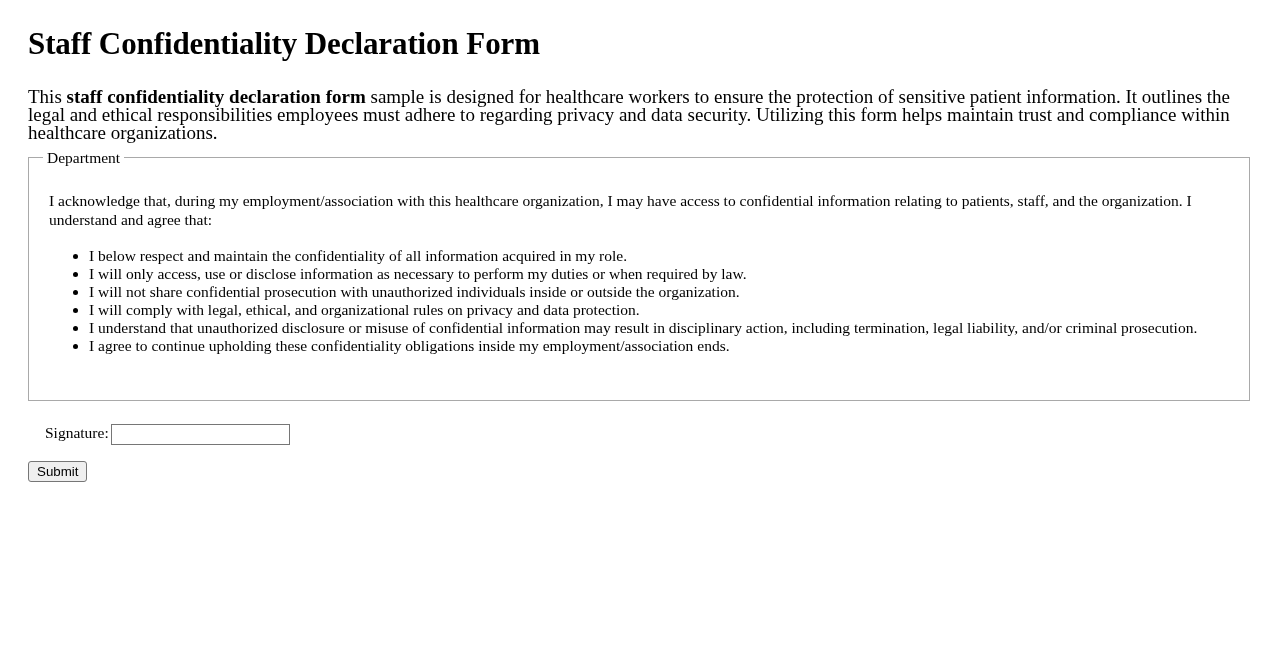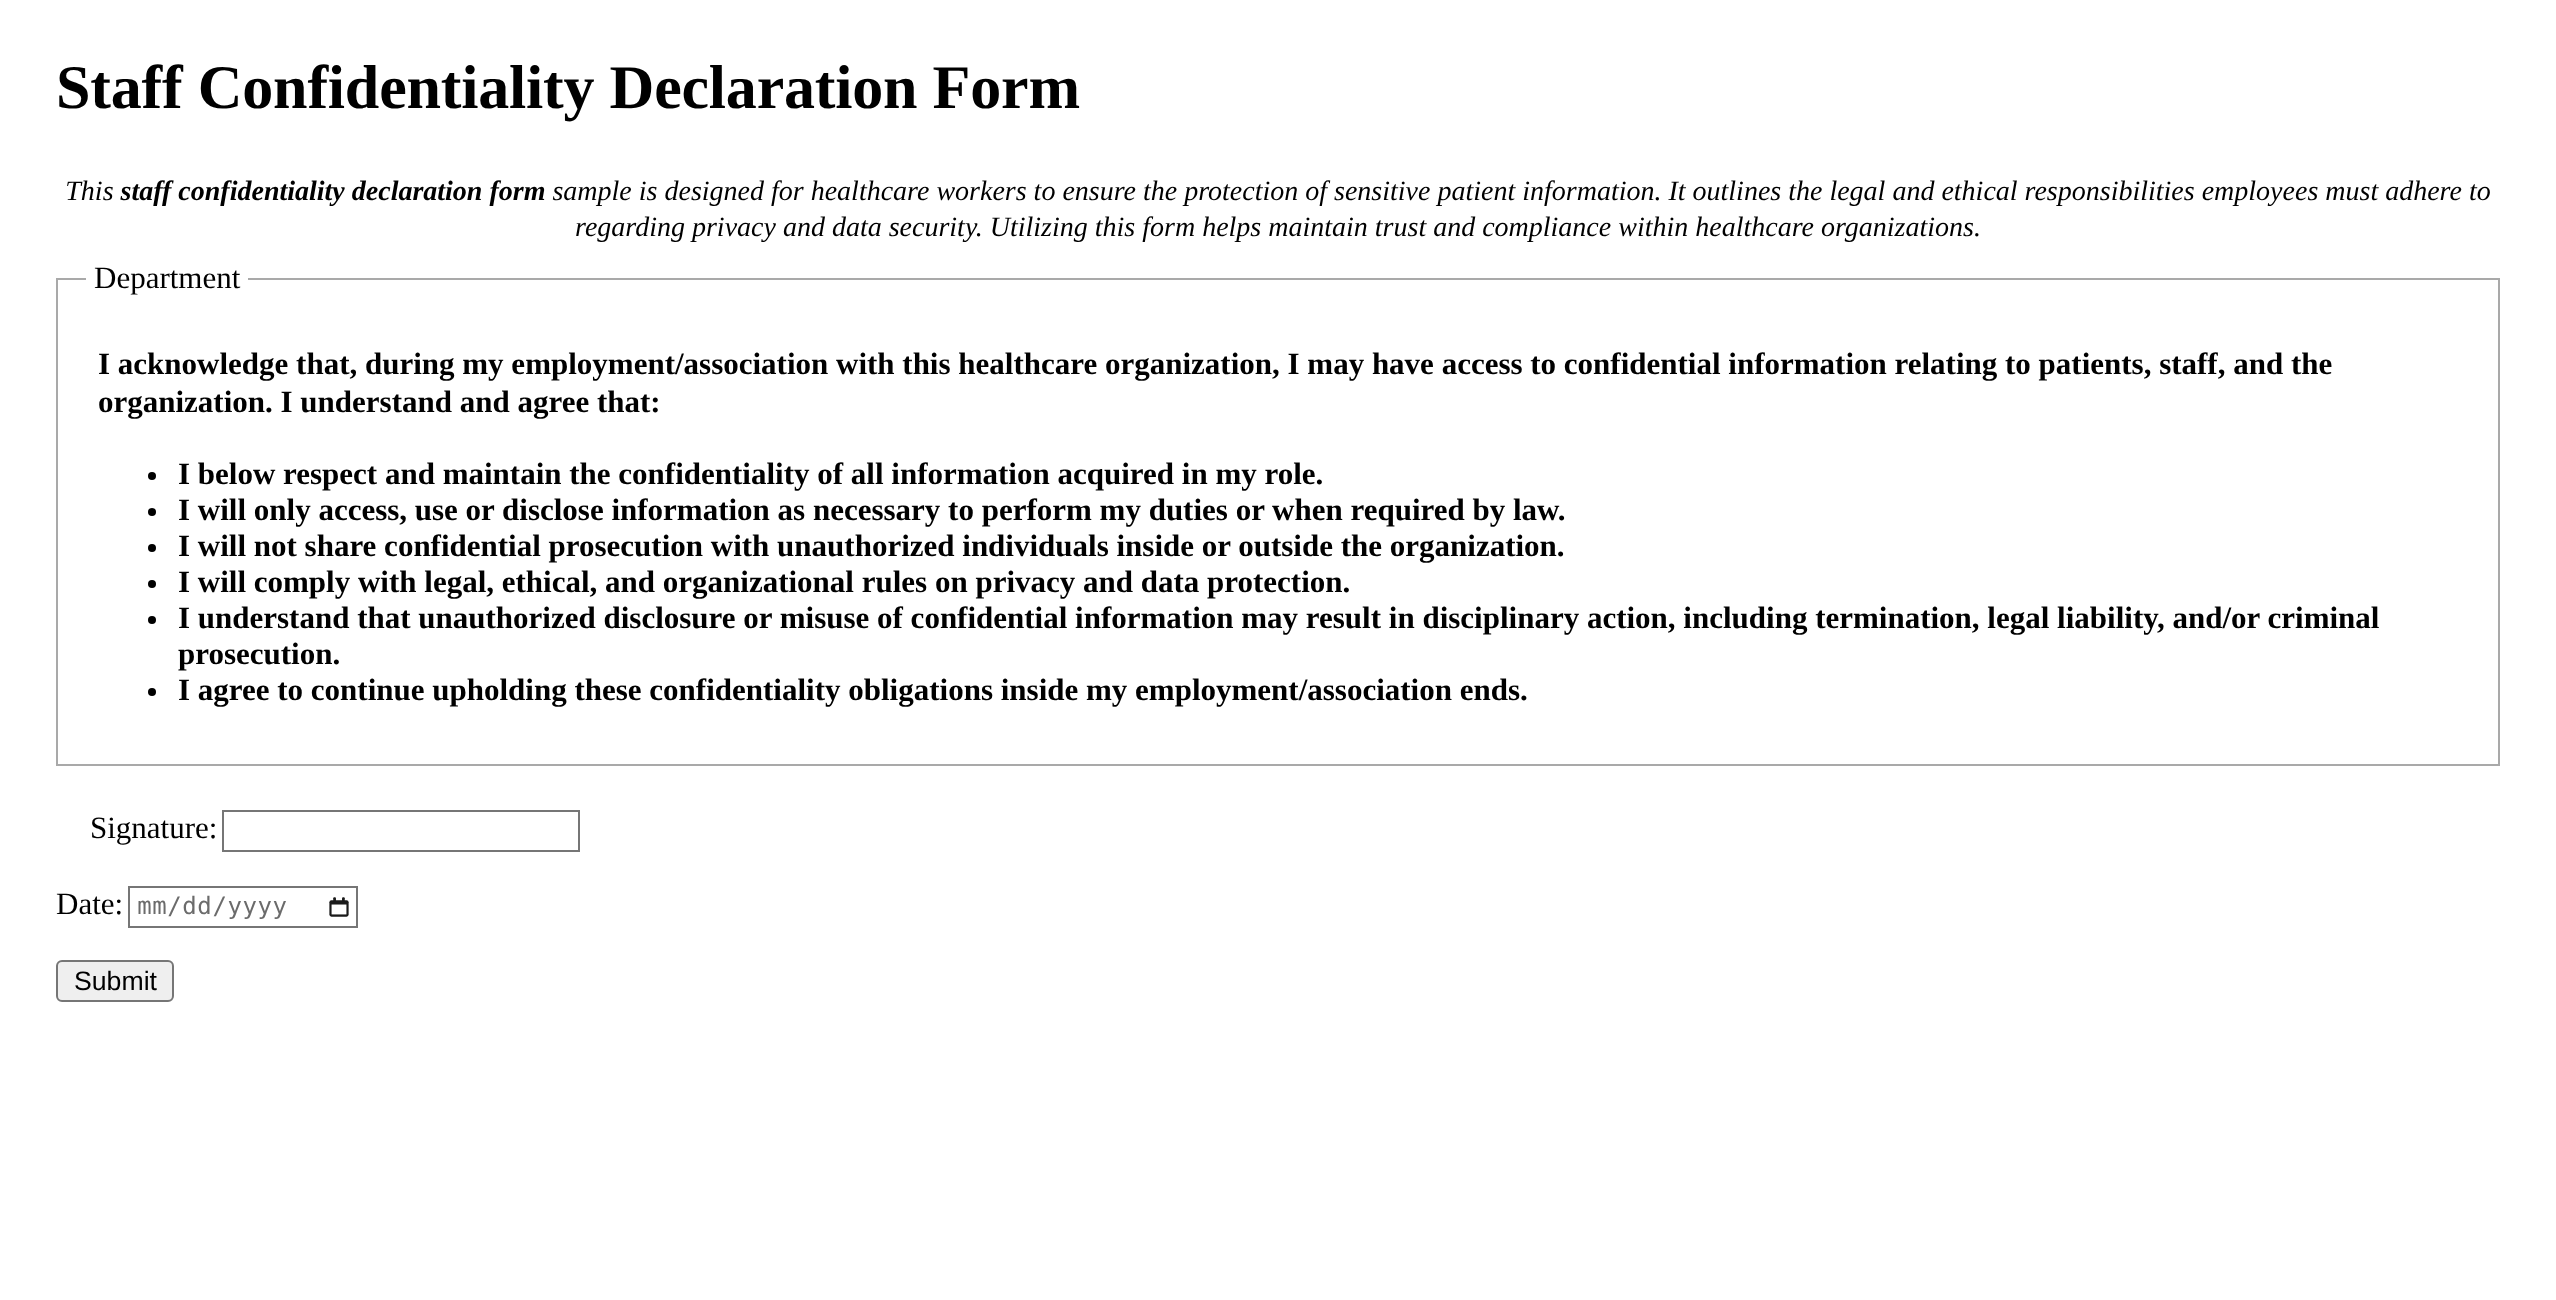--- a/index.html
+++ b/index.html
@@ -20,25 +20,24 @@
     box-sizing: border-box;
   }
   h1.doc-title {
     font-size: 31px;
     font-weight: bold;
     margin: 18px 0 0 0;
     line-height: 1.15;
     letter-spacing: -0.1px;
   }
   p.intro {
-    font-size: 14px;
+    font-size: 19px;
     line-height: 18px;
     margin: 26px 0 0 0;
-    text-align: center;
-    font-style: italic;
+    text-align: left;
   }
   p.intro b { font-weight: bold; }
 
   fieldset {
     border: 1px solid #a9a9a9;
     margin: 17px 0 0 0;
     padding: 6px 10px 10px 10px;
     box-sizing: border-box;
   }
   legend {
@@ -76,21 +75,20 @@
     padding: 1px 2px;
     margin: 0 0 0 2px;
     border: 1px solid #767676;
     background: #ffffff;
     box-sizing: content-box;
     vertical-align: middle;
   }
 
   .decl-body {
     margin: 0 0 0 10px;
-    font-weight: bold;
   }
   .decl-intro {
     font-size: 15.5px;
     line-height: 19px;
     margin: 22px 0 0 0;
     max-width: 1190px;
   }
   ul.decl-list {
     margin: 18px 0 0 0;
     padding-left: 40px;
@@ -182,29 +180,18 @@
         <li>I agree to continue upholding these confidentiality obligations inside my employment/association ends.</li>
       </ul>
 
     </div>
   </fieldset>
 
   <div class="sig-row">
     <label class="fl">Signature:</label><input class="txt" type="text" value="" style="">
   </div>
 
-  <div class="date-row">
-    <label class="fl">Date:</label><span class="date-input">
-        <span class="date-placeholder">mm/dd/yyyy</span>
-        <svg class="cal-icon" viewBox="0 0 16 16">
-          <rect x="1" y="3" width="14" height="12" rx="1.5" fill="#1a1a1a"></rect>
-          <rect x="2.6" y="6.2" width="10.8" height="7.2" fill="#ffffff"></rect>
-          <rect x="3.8" y="0.9" width="2" height="3.2" rx="0.8" fill="#1a1a1a"></rect>
-          <rect x="10.2" y="0.9" width="2" height="3.2" rx="0.8" fill="#1a1a1a"></rect>
-        </svg>
-      </span>
-  </div>
 
   <div class="submit-row">
     <button class="submit-btn" type="submit">Submit</button>
   </div>
 
 </div>
 
 </body></html>

